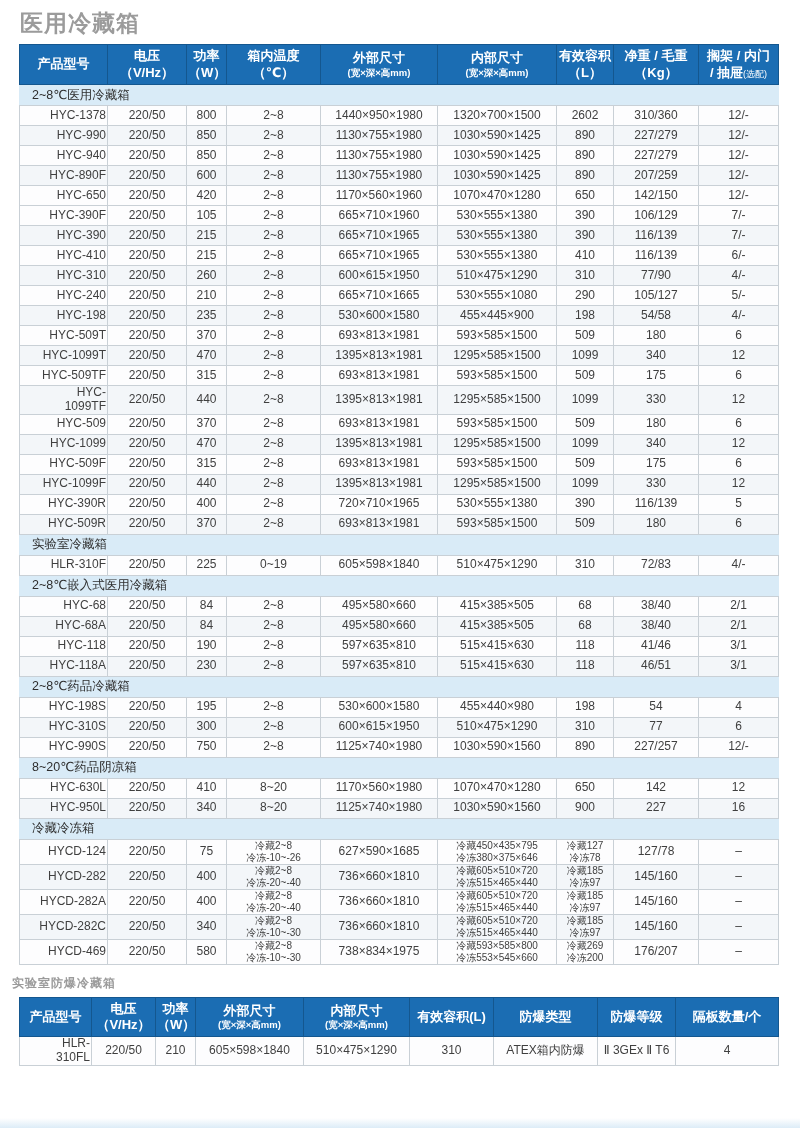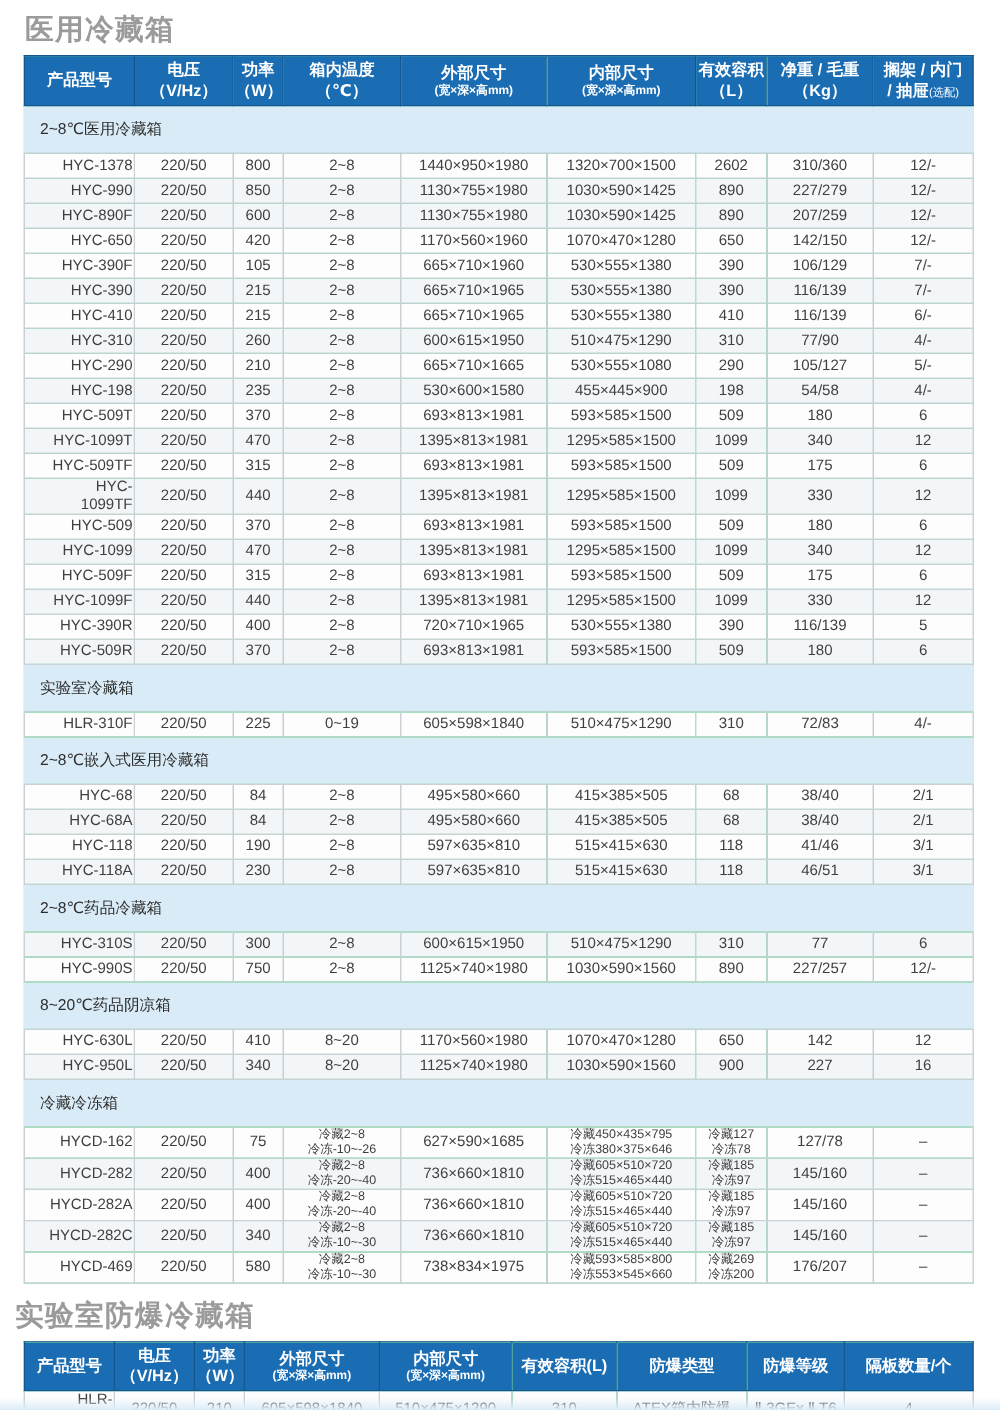--- a/index.html
+++ b/index.html
@@ -13,21 +13,21 @@
   }
   .page { padding: 8px 0 0 0; }
 
   .doc-title {
     margin: 0 0 5px 20px;
     font-size: 23px;
     font-weight: bold;
     color: #9b9b9b;
     letter-spacing: 1px;
   }
-  .doc-title.second { margin-top: 10px; margin-left: 12px; font-size: 23px; }
+  .doc-title.second { margin-top: 10px; margin-left: 12px; font-size: 12px; }
 
   table.spec {
     border-collapse: collapse;
     table-layout: fixed;
     margin-left: 19px;
     width: 759px;
     background: #86efac;
   }
   table.spec th, table.spec td {
     border: 1px solid #c9d0d6;
@@ -48,21 +48,21 @@
   .th-main, .th-second { display: block; font-size: 13px; }
   .th-sub { display: block; font-size: 9.5px; font-weight: bold; letter-spacing: 0; }
   .th-note { font-size: 9px; font-weight: normal; }
 
   tr.section-row td {
     background: #d9ebf7;
     text-align: left;
     padding-left: 12px;
     font-size: 12.5px;
     color: #2e2e2e;
-    height: 38px;
+    height: 21px;
     border-left: 1px solid #d9ebf7;
     border-right: 1px solid #d9ebf7;
   }
   tr.data-row td {
     font-size: 12px;
     height: 20px;
     color: #3f3f3f;
     background: #fdfdfe;
     padding: 0 1px;
     white-space: pre-line;
@@ -160,20 +160,31 @@
           <td>HYC-990</td>
           <td>220/50</td>
           <td>850</td>
           <td>2~8</td>
           <td>1130×755×1980</td>
           <td>1030×590×1425</td>
           <td>890</td>
           <td>227/279</td>
           <td>12/-</td>
         </tr>
+        <tr class="data-row">
+          <td>HYC-940</td>
+          <td>220/50</td>
+          <td>850</td>
+          <td>2~8</td>
+          <td>1130×755×1980</td>
+          <td>1030×590×1425</td>
+          <td>890</td>
+          <td>227/279</td>
+          <td>12/-</td>
+        </tr>
         <tr class="data-row alt">
           <td>HYC-890F</td>
           <td>220/50</td>
           <td>600</td>
           <td>2~8</td>
           <td>1130×755×1980</td>
           <td>1030×590×1425</td>
           <td>890</td>
           <td>207/259</td>
           <td>12/-</td>
@@ -227,21 +238,21 @@
           <td>220/50</td>
           <td>260</td>
           <td>2~8</td>
           <td>600×615×1950</td>
           <td>510×475×1290</td>
           <td>310</td>
           <td>77/90</td>
           <td>4/-</td>
         </tr>
         <tr class="data-row">
-          <td>HYC-290</td>
+          <td>HYC-240</td>
           <td>220/50</td>
           <td>210</td>
           <td>2~8</td>
           <td>665×710×1665</td>
           <td>530×555×1080</td>
           <td>290</td>
           <td>105/127</td>
           <td>5/-</td>
         </tr>
         <tr class="data-row alt">
@@ -422,20 +433,31 @@
           <td>2~8</td>
           <td>597×635×810</td>
           <td>515×415×630</td>
           <td>118</td>
           <td>46/51</td>
           <td>3/1</td>
         </tr>
         <tr class="section-row">
           <td colspan="9">2~8℃药品冷藏箱</td>
         </tr>
+        <tr class="data-row">
+          <td>HYC-198S</td>
+          <td>220/50</td>
+          <td>195</td>
+          <td>2~8</td>
+          <td>530×600×1580</td>
+          <td>455×440×980</td>
+          <td>198</td>
+          <td>54</td>
+          <td>4</td>
+        </tr>
         <tr class="data-row alt">
           <td>HYC-310S</td>
           <td>220/50</td>
           <td>300</td>
           <td>2~8</td>
           <td>600×615×1950</td>
           <td>510×475×1290</td>
           <td>310</td>
           <td>77</td>
           <td>6</td>
@@ -473,21 +495,21 @@
           <td>1125×740×1980</td>
           <td>1030×590×1560</td>
           <td>900</td>
           <td>227</td>
           <td>16</td>
         </tr>
         <tr class="section-row">
           <td colspan="9">冷藏冷冻箱</td>
         </tr>
         <tr class="data-row tall">
-          <td>HYCD-162</td>
+          <td>HYCD-124</td>
           <td>220/50</td>
           <td>75</td>
           <td class="small">冷藏2~8
 冷冻-10~-26</td>
           <td>627×590×1685</td>
           <td class="small">冷藏450×435×795
 冷冻380×375×646</td>
           <td class="small">冷藏127
 冷冻78</td>
           <td>127/78</td>

